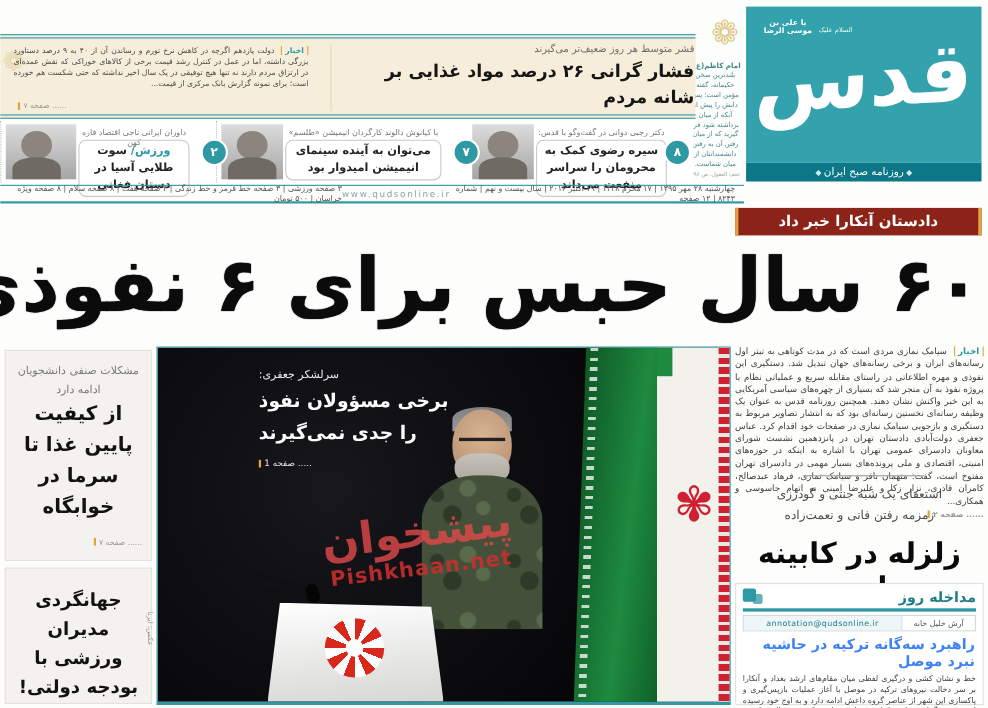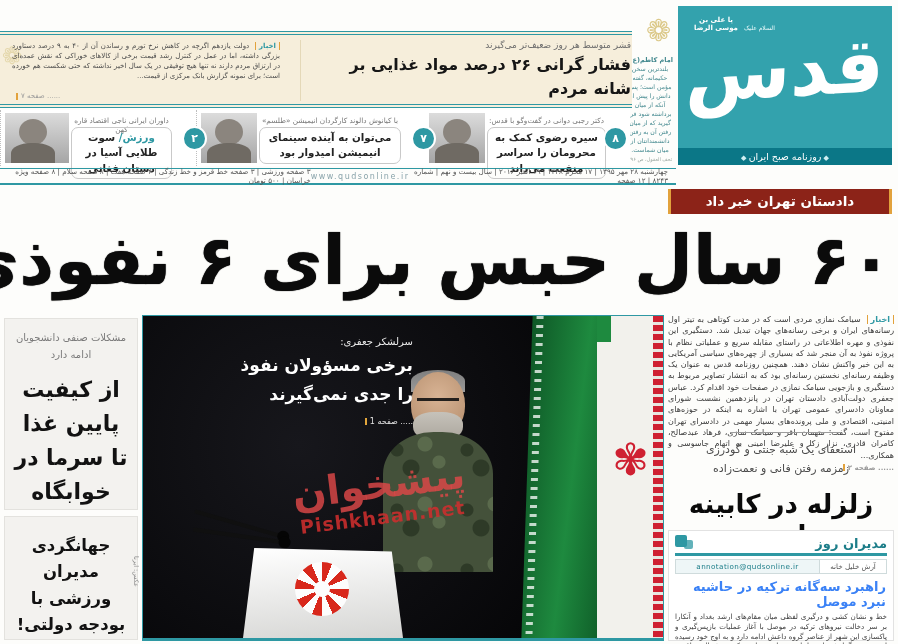--- a/index.html
+++ b/index.html
@@ -61,21 +61,21 @@
   .redkick{left:668px;top:189px;width:224px;height:25px;background:#8c2318;color:#fff;
     font-size:13.5px;font-weight:bold;text-align:center;line-height:25px;
     border-left:3px solid #e2a23c;border-right:3px solid #e2a23c;box-sizing:border-box;}
   .bighead{left:8px;top:214px;width:884px;height:94px;font-size:68px;font-weight:bold;color:#0b0b0b;
     text-align:center;line-height:94px;white-space:nowrap;text-shadow:0 0 1px #000;}
   
   .sbox{background:#f3f2ef;border:1px solid #e3e2de;box-sizing:border-box;text-align:center;padding:10px 8px;}
   .sbox1{left:4px;top:318px;width:134px;height:192px;}
   .sbox2{left:4px;top:516px;width:134px;height:124px;}
   .skick{font-size:10px;color:#7a7a7a;line-height:1.7;}
-  .stitle{font-size:22px;font-weight:bold;color:#121212;line-height:1.55;margin-top:10px;}
+  .stitle{font-size:18px;font-weight:bold;color:#121212;line-height:1.55;}
   .stitle2{font-size:16.5px;font-weight:bold;color:#121212;line-height:1.6;margin-top:6px;}
   .sref{display:block;text-align:right;margin-top:14px;}
   
   .photo{left:142px;top:315px;width:522px;height:326px;background:radial-gradient(circle at 30% 40%,#17171c,#060608 72%);
     border:1px solid #2e98a3;border-bottom:3px solid #2e98a3;box-sizing:border-box;overflow:hidden;}
   .flag-green{position:absolute;right:56px;top:0;width:80px;height:100%;
     background:linear-gradient(95deg,#0e5726,#1e8a3f 55%,#0f5d28);transform:skewX(-2deg);}
   .flag-green::before{content:"";position:absolute;left:4px;top:0;width:7px;height:100%;
     background:repeating-linear-gradient(180deg,rgba(255,255,255,.75) 0 3px,transparent 3px 9px);}
   .flag-iran{position:absolute;right:0;top:0;width:66px;height:100%;background:#f2f1ec;}
@@ -99,21 +99,21 @@
       radial-gradient(circle at 80% 50%,#5a6a4c 6px,transparent 7px);
     background-size:70px 60px;}
   .podium{position:absolute;left:100px;bottom:0;width:160px;height:90px;
     background:linear-gradient(175deg,#fff,#d6d6d4);clip-path:polygon(7% 0,93% 4%,100% 100%,0 100%);}
   .pinwheel{position:absolute;left:52px;top:14px;width:54px;height:54px;border-radius:50%;
     background:repeating-conic-gradient(#d8281c 0 22deg,#fdfdfd 22deg 45deg);}
   .pinwheel::after{content:"";position:absolute;left:19px;top:19px;width:16px;height:16px;border-radius:50%;background:#fdfdfd;}
   .mic{position:absolute;left:50px;bottom:112px;width:92px;height:4px;background:#101010;transform:rotate(16deg);}
   .mic::after{content:"";position:absolute;right:-6px;top:-4px;width:12px;height:12px;border-radius:50%;background:#050505;}
   .mic2{bottom:100px;transform:rotate(8deg);}
-  .pcaption{position:absolute;left:92px;top:20px;width:178px;text-align:right;color:#fff;}
+  .pcaption{position:absolute;left:92px;top:20px;width:178px;text-align:left;color:#fff;}
   .pcaption .ck{font-size:10px;color:#ececec;}
   .pcaption .ct{font-size:17px;font-weight:bold;line-height:1.7;margin-top:4px;}
   .pcaption .cr{font-size:8px;color:#e3e3e3;margin-top:8px;}
   .pcaption .cr::after{content:"";display:inline-block;width:2px;height:7px;background:#e2a63c;margin-right:3px;vertical-align:middle;}
   .wmark{position:absolute;left:150px;top:146px;transform:rotate(-7deg);text-align:center;}
   .wmark .fa{font-size:40px;font-weight:bold;color:rgba(222,72,72,.82);line-height:1.1;}
   .wmark .en{font-size:19px;font-weight:bold;color:rgba(205,45,45,.88);letter-spacing:1px;direction:ltr;}
   .pcredit{left:132px;top:556px;writing-mode:vertical-rl;font-size:6.5px;color:#8d8d8d;}
   
   .rbody{left:668px;top:314px;width:226px;font-size:8px;line-height:11.3px;text-align:justify;color:#3a3a3a;}
@@ -188,21 +188,21 @@
     <span>سوت طلایی آسیا در دستان فغانی</span>
   </div>
 </div>
 
 <div class="abs dateline">
   <span>چهارشنبه ۲۸ مهر ۱۳۹۵ | ۱۷ محرم ۱۴۳۸ | ۱۹ اکتبر ۲۰۱۶ | سال بیست و نهم | شماره ۸۲۴۳ | ۱۲ صفحه</span>
   <span class="url">www.qudsonline.ir</span>
   <span>۳ صفحه ورزشی | ۳ صفحه خط قرمز و خط زندگی | ۴ صفحه هفت | ۸ صفحه سلام | ۸ صفحه ویژه خراسان | ۵۰۰ تومان</span>
 </div>
 
-<div class="abs redkick">دادستان تهران خبر داد</div>
+<div class="abs redkick">دادستان آنکارا خبر داد</div>
 <div class="abs bighead">۶۰ سال حبس برای ۶ نفوذی</div>
 
 <div class="abs sbox sbox1">
   <div class="skick">مشکلات صنفی دانشجویان ادامه دارد</div>
   <div class="stitle">از کیفیت پایین غذا تا سرما در خوابگاه</div>
   <span class="pref sref">...... صفحه ۷</span>
 </div>
 <div class="abs sbox sbox2">
   <div class="stitle2">جهانگردی مدیران ورزشی با بودجه دولتی!</div>
 
@@ -244,21 +244,21 @@
 </div>
 <div class="abs rdivider"></div>
 <div class="abs cabinet">
   <div class="ck">استعفای یک شبه جنتی و گودرزی</div>
   <div class="ck">زمزمه رفتن فانی و نعمت‌زاده</div>
   <div class="ct">زلزله در کابینه امید</div>
   <span class="pref cr">...... صفحه ۵</span>
 </div>
 <div class="abs note">
   <div class="notehead">
-    <span class="notetitle">مدیران روز</span>
+    <span class="notetitle">مداخله روز</span>
     <span class="notelogo">
         <i></i>
         <i></i>
       </span>
   </div>
   <div class="noterule"></div>
   <div class="notemeta">
     <span class="by">آرش خلیل خانه</span>
     <span class="em">annotation@qudsonline.ir</span>
   </div>

